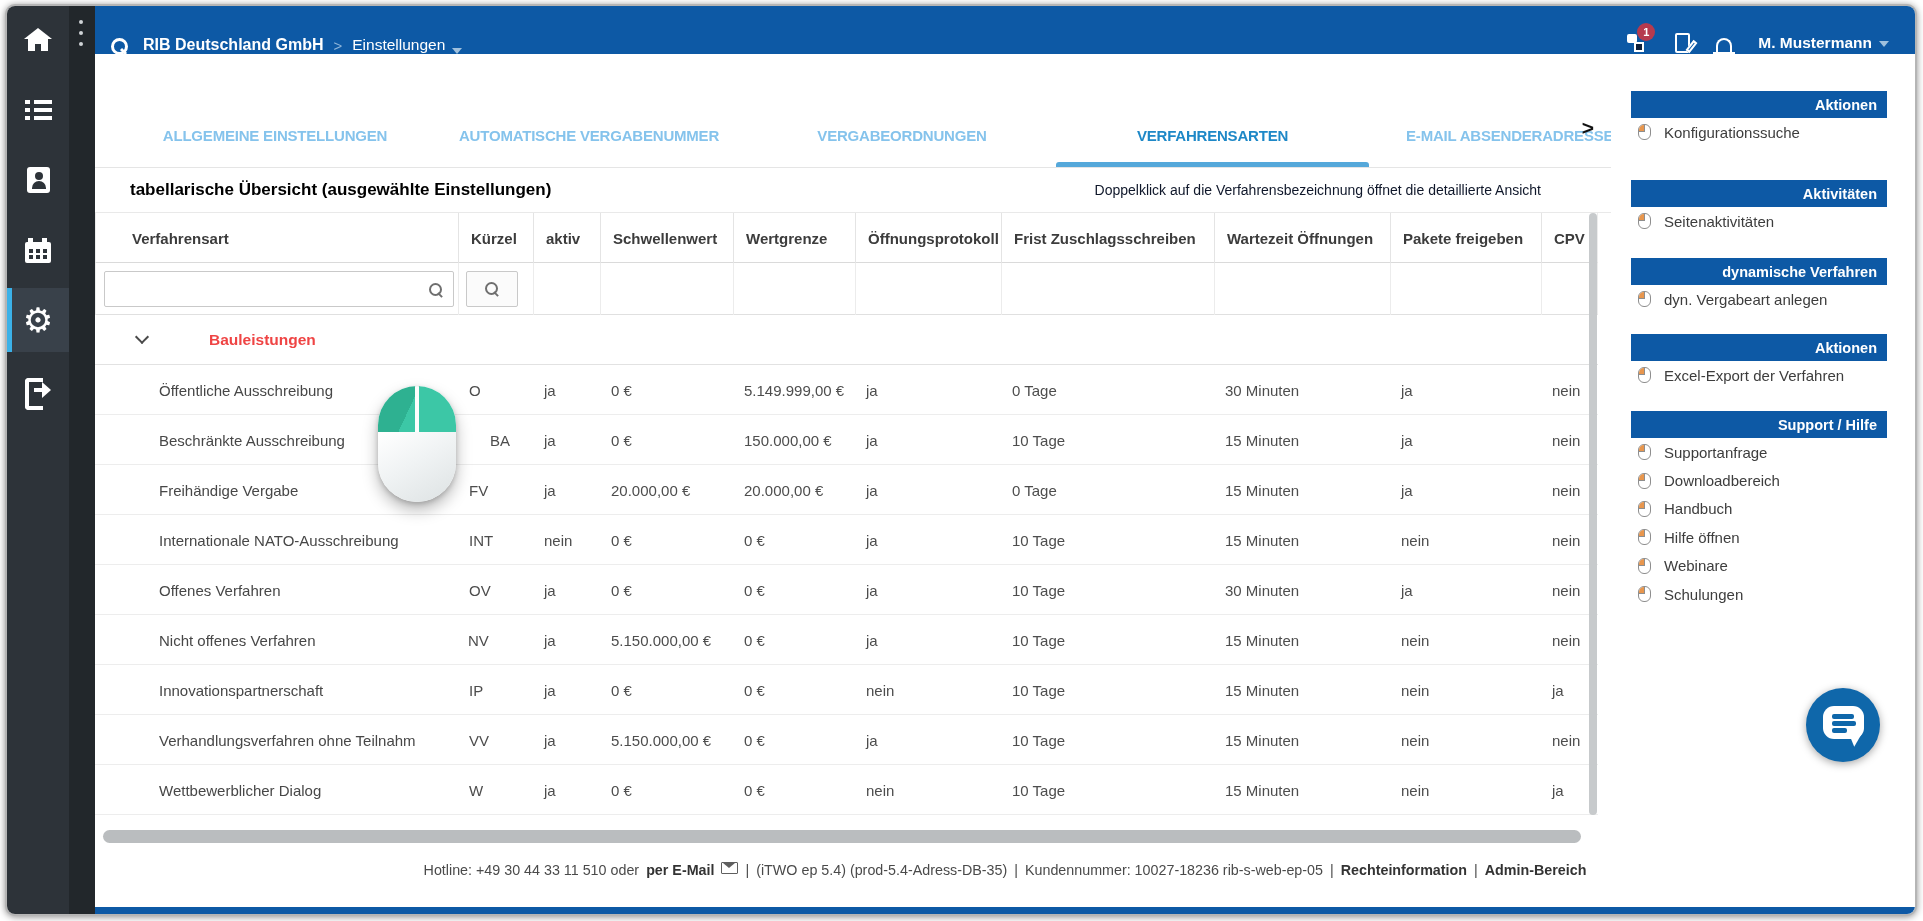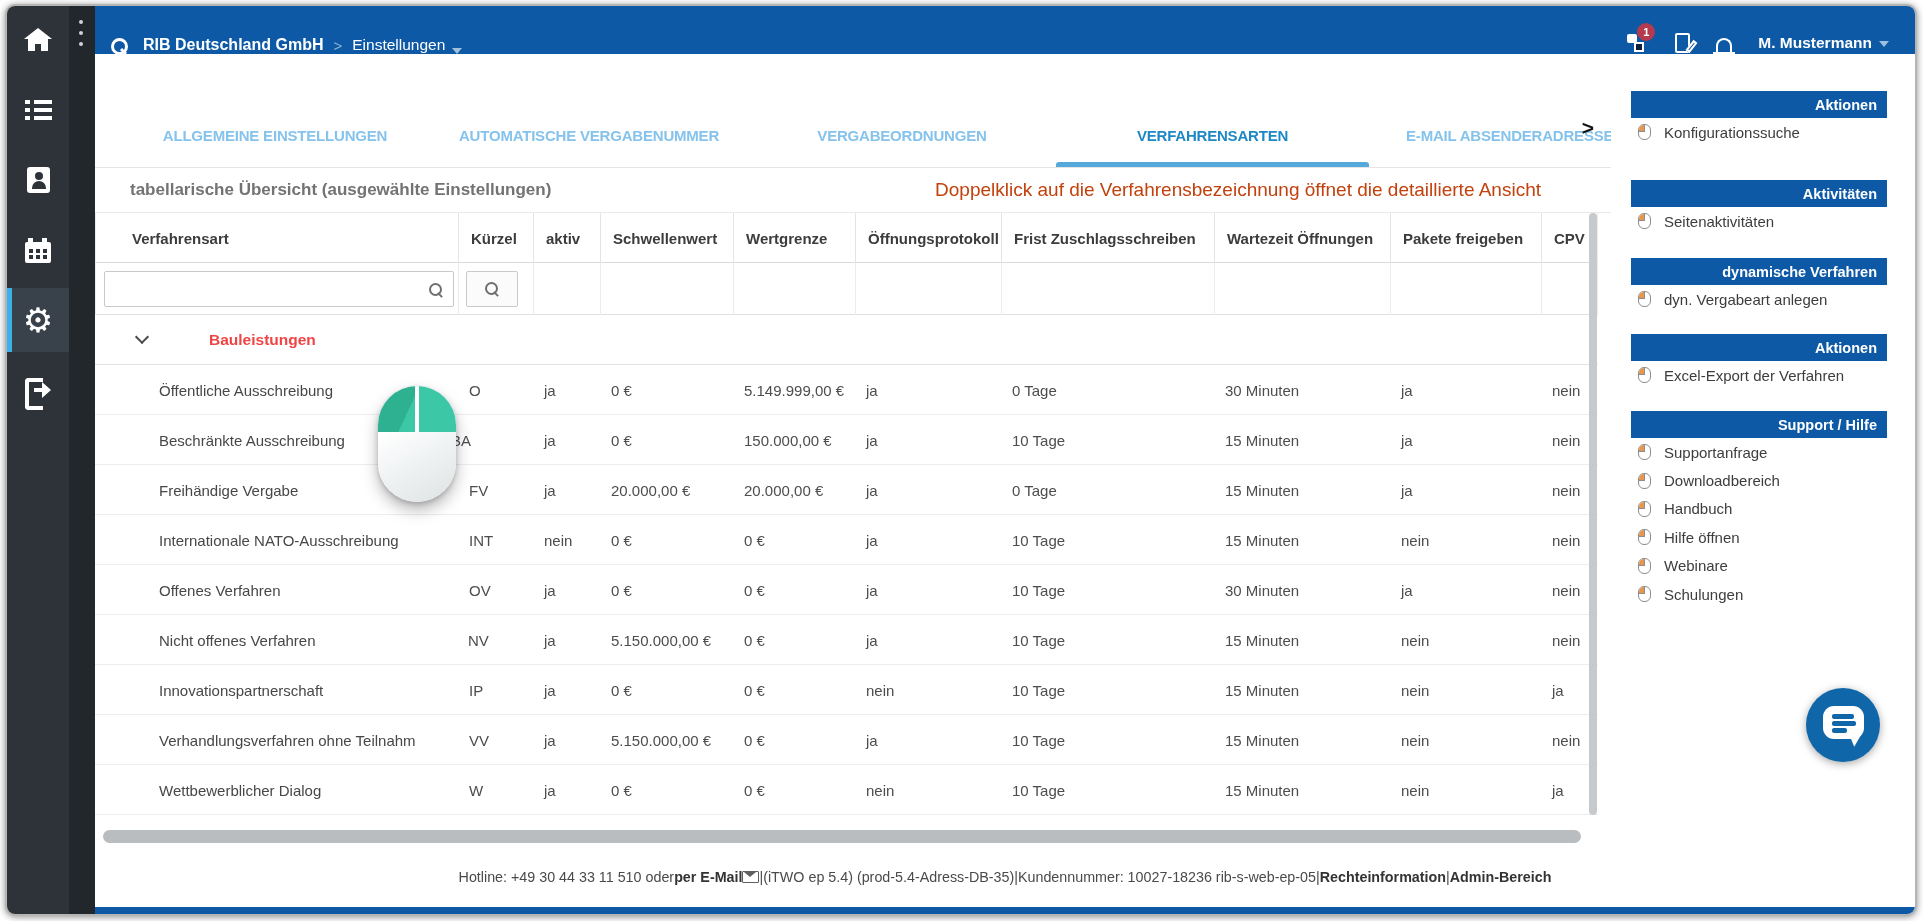--- a/index.html
+++ b/index.html
@@ -71,22 +71,22 @@
   .tabs { position:absolute; left:0; top:48px; width:1516px; height:66px; border-bottom:1px solid #e5e5e5; overflow:hidden; }
   .tab { position:absolute; top:0; height:66px; display:flex; align-items:center; justify-content:center;
     font-size:15px; font-weight:bold; letter-spacing:-0.2px; color:#85c3ec; cursor:pointer; white-space:nowrap; }
   .tab.active { color:#1e88c7; }
   .tab-underline { position:absolute; left:0; bottom:0; width:100%; height:6px; background:#55a8da; border-radius:3px 3px 0 0; }
   .tab-scroll { position:absolute; left:1480px; top:60px; width:26px; height:30px; font-size:21px; font-weight:bold;
     color:#111; cursor:pointer; z-index:3; text-align:center; line-height:28px; }
 
   .title-row { position:absolute; left:0; top:114px; width:1516px; height:45px; border-bottom:1px solid #e9e9e9;
     display:flex; align-items:center; justify-content:space-between; padding:0 70px 0 35px; }
-  .tbl-title { font-size:17px; font-weight:bold; color:#737373; }
-  .tbl-hint { font-size:19px; color:#c2410c; }
+  .tbl-title { font-size:17px; font-weight:bold; color:#000000; }
+  .tbl-hint { font-size:14px; color:#0f172a; }
 
   .hrow { position:absolute; left:0; top:159px; width:1503px; height:50px; border-bottom:1px solid #dadada;
     border-left:1px solid #ececec; border-right:1px solid #ececec; }
   .hcell { position:absolute; top:0; height:50px; display:flex; align-items:center; padding-left:12px;
     font-size:15px; font-weight:bold; color:#3c3c3c; border-left:1px solid #e4e4e4; white-space:nowrap; overflow:hidden; }
   .hcell.first { border-left:none; padding-left:36px; }
 
   .frow { position:absolute; left:0; top:209px; width:1503px; height:52px; border-bottom:1px solid #e0e0e0;
     border-left:1px solid #ececec; border-right:1px solid #ececec; }
   .fcell { position:absolute; top:0; height:52px; border-left:1px solid #ececec; }
@@ -137,22 +137,22 @@
   .chat { position:absolute; left:1711px; top:634px; width:74px; height:74px; border-radius:50%; background:#0f67aa;
     box-shadow:0 2px 8px rgba(0,0,0,.35); cursor:pointer; z-index:9; }
   .chat .bub { position:absolute; left:17px; top:18px; width:41px; height:33px; background:#fff; border-radius:11px; }
   .chat .bub::after { content:''; position:absolute; right:1px; bottom:-7px; border-top:11px solid #fff; border-right:10px solid transparent; border-left:2px solid transparent; transform:rotate(-12deg); }
   .chat .ln { position:absolute; background:#0f67aa; height:4.5px; border-radius:2px; }
   .chat .l1 { left:26px; top:26px; width:22px; }
   .chat .l2 { left:26px; top:33px; width:24px; }
   .chat .l3 { left:26px; top:40px; width:15px; }
 
   
-  .footer { position:absolute; left:0; right:0; top:808px; height:30px; display:flex; align-items:center;
-    justify-content:center; gap:0; font-size:14.3px; color:#4a4a4a; white-space:nowrap; }
+  .footer { position:absolute; left:0; right:0; top:808px; height:30px; display:flex; 
+    justify-content:center; gap:7px; font-size:14.3px; color:#4a4a4a; white-space:nowrap; }
   .fbold { font-weight:bold; color:#333; }
   .env { position:relative; width:17px; height:12px; border:1.5px solid #5f5f5f; border-radius:1px; display:inline-block; }
   .env::after { content:''; position:absolute; left:1px; top:0; border-left:6.5px solid transparent; border-right:6.5px solid transparent; border-top:5px solid #5f5f5f; }
   .bottombar { position:absolute; left:88px; right:0; bottom:0; height:7px; background:#0d59a5; z-index:6; }
 </style>
 </head>
 <body>
 
 <div class="window">
 
@@ -276,21 +276,21 @@
           <div class="cell" style="left: 504px; width: 133px;">0 €</div>
           <div class="cell" style="left: 637px; width: 122px;">5.149.999,00 €</div>
           <div class="cell" style="left: 759px; width: 146px;">ja</div>
           <div class="cell" style="left: 905px; width: 213px;">0 Tage</div>
           <div class="cell" style="left: 1118px; width: 176px;">30 Minuten</div>
           <div class="cell" style="left: 1294px; width: 151px;">ja</div>
           <div class="cell" style="left: 1445px; width: 58px;">nein</div>
         </div>
         <div class="trow" style="top: 50px;">
           <div class="cell namecell" style="left: 0px; width: 362px;">Beschränkte Ausschreibung</div>
-          <div class="cell" style="left: 344px; width: 75px;">BA</div>
+          <div class="cell" style="left: 383px; width: 75px;">BA</div>
           <div class="cell" style="left: 437px; width: 67px;">ja</div>
           <div class="cell" style="left: 504px; width: 133px;">0 €</div>
           <div class="cell" style="left: 637px; width: 122px;">150.000,00 €</div>
           <div class="cell" style="left: 759px; width: 146px;">ja</div>
           <div class="cell" style="left: 905px; width: 213px;">10 Tage</div>
           <div class="cell" style="left: 1118px; width: 176px;">15 Minuten</div>
           <div class="cell" style="left: 1294px; width: 151px;">ja</div>
           <div class="cell" style="left: 1445px; width: 58px;">nein</div>
         </div>
         <div class="trow" style="top: 100px;">

